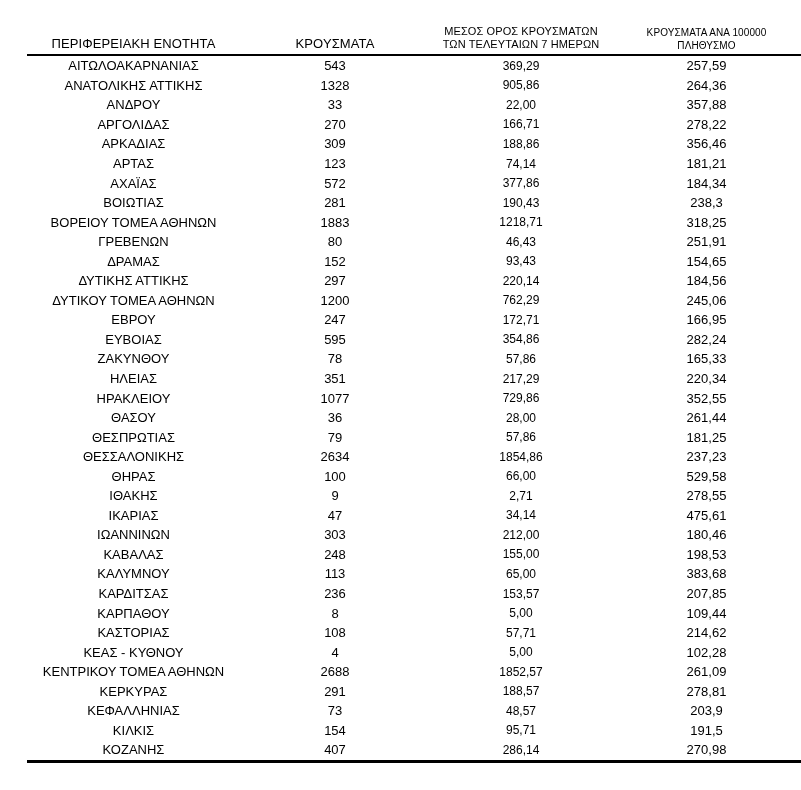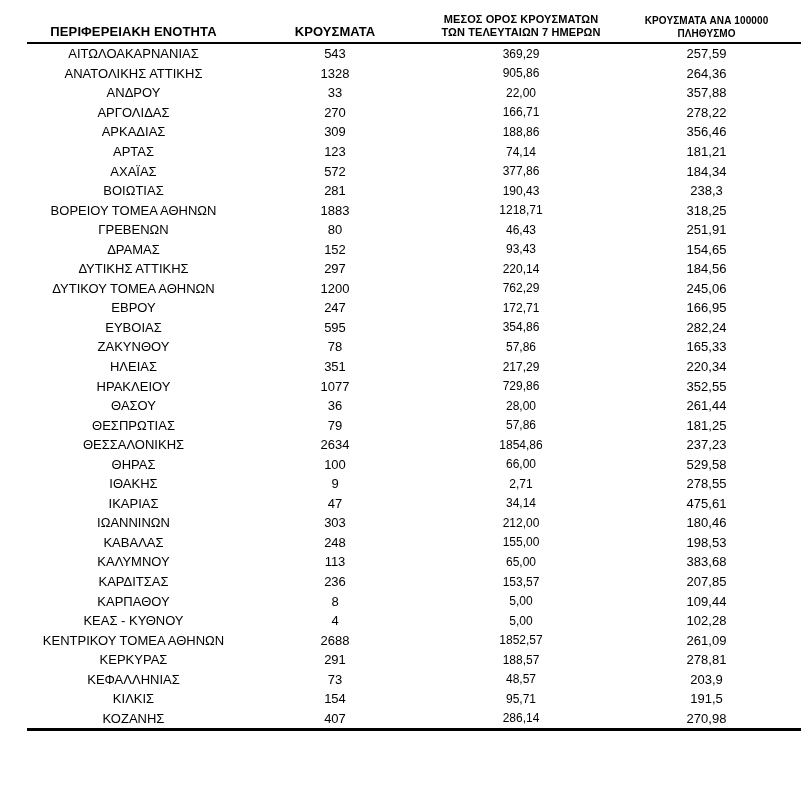--- a/index.html
+++ b/index.html
@@ -23,24 +23,24 @@
     table-layout: fixed;
     width: 100%;
     border-bottom: 3px solid #000000;
   }
   col.c1 { width: 213px; }
   col.c2 { width: 190px; }
   col.c3 { width: 182px; }
   col.c4 { width: 189px; }
 
   thead th {
-    font-weight: bold;
+    font-weight: normal;
     vertical-align: bottom;
     text-align: center;
-    padding: 0 0 2px 0;
+    padding: 12px 0 2px 0;
     height: 40px;
     border-bottom: 2.5px solid #000000;
     letter-spacing: 0.1px;
   }
   thead th .hline { display: block; line-height: 1.25; }
   th.h-region, th.h-cases { font-size: 13px; }
   th.h-avg7  { font-size: 11px; }
   th.h-per100k { font-size: 10px; }
 
   tbody td {
@@ -253,20 +253,26 @@
     <td class="c3">153,57</td>
     <td class="c4">207,85</td>
   </tr>
         <tr>
     <td class="c1">ΚΑΡΠΑΘΟΥ</td>
     <td class="c2">8</td>
     <td class="c3">5,00</td>
     <td class="c4">109,44</td>
   </tr>
         <tr>
+    <td class="c1">ΚΑΣΤΟΡΙΑΣ</td>
+    <td class="c2">108</td>
+    <td class="c3">57,71</td>
+    <td class="c4">214,62</td>
+  </tr>
+        <tr>
     <td class="c1">ΚΕΑΣ - ΚΥΘΝΟΥ</td>
     <td class="c2">4</td>
     <td class="c3">5,00</td>
     <td class="c4">102,28</td>
   </tr>
         <tr>
     <td class="c1">ΚΕΝΤΡΙΚΟΥ ΤΟΜΕΑ ΑΘΗΝΩΝ</td>
     <td class="c2">2688</td>
     <td class="c3">1852,57</td>
     <td class="c4">261,09</td>

